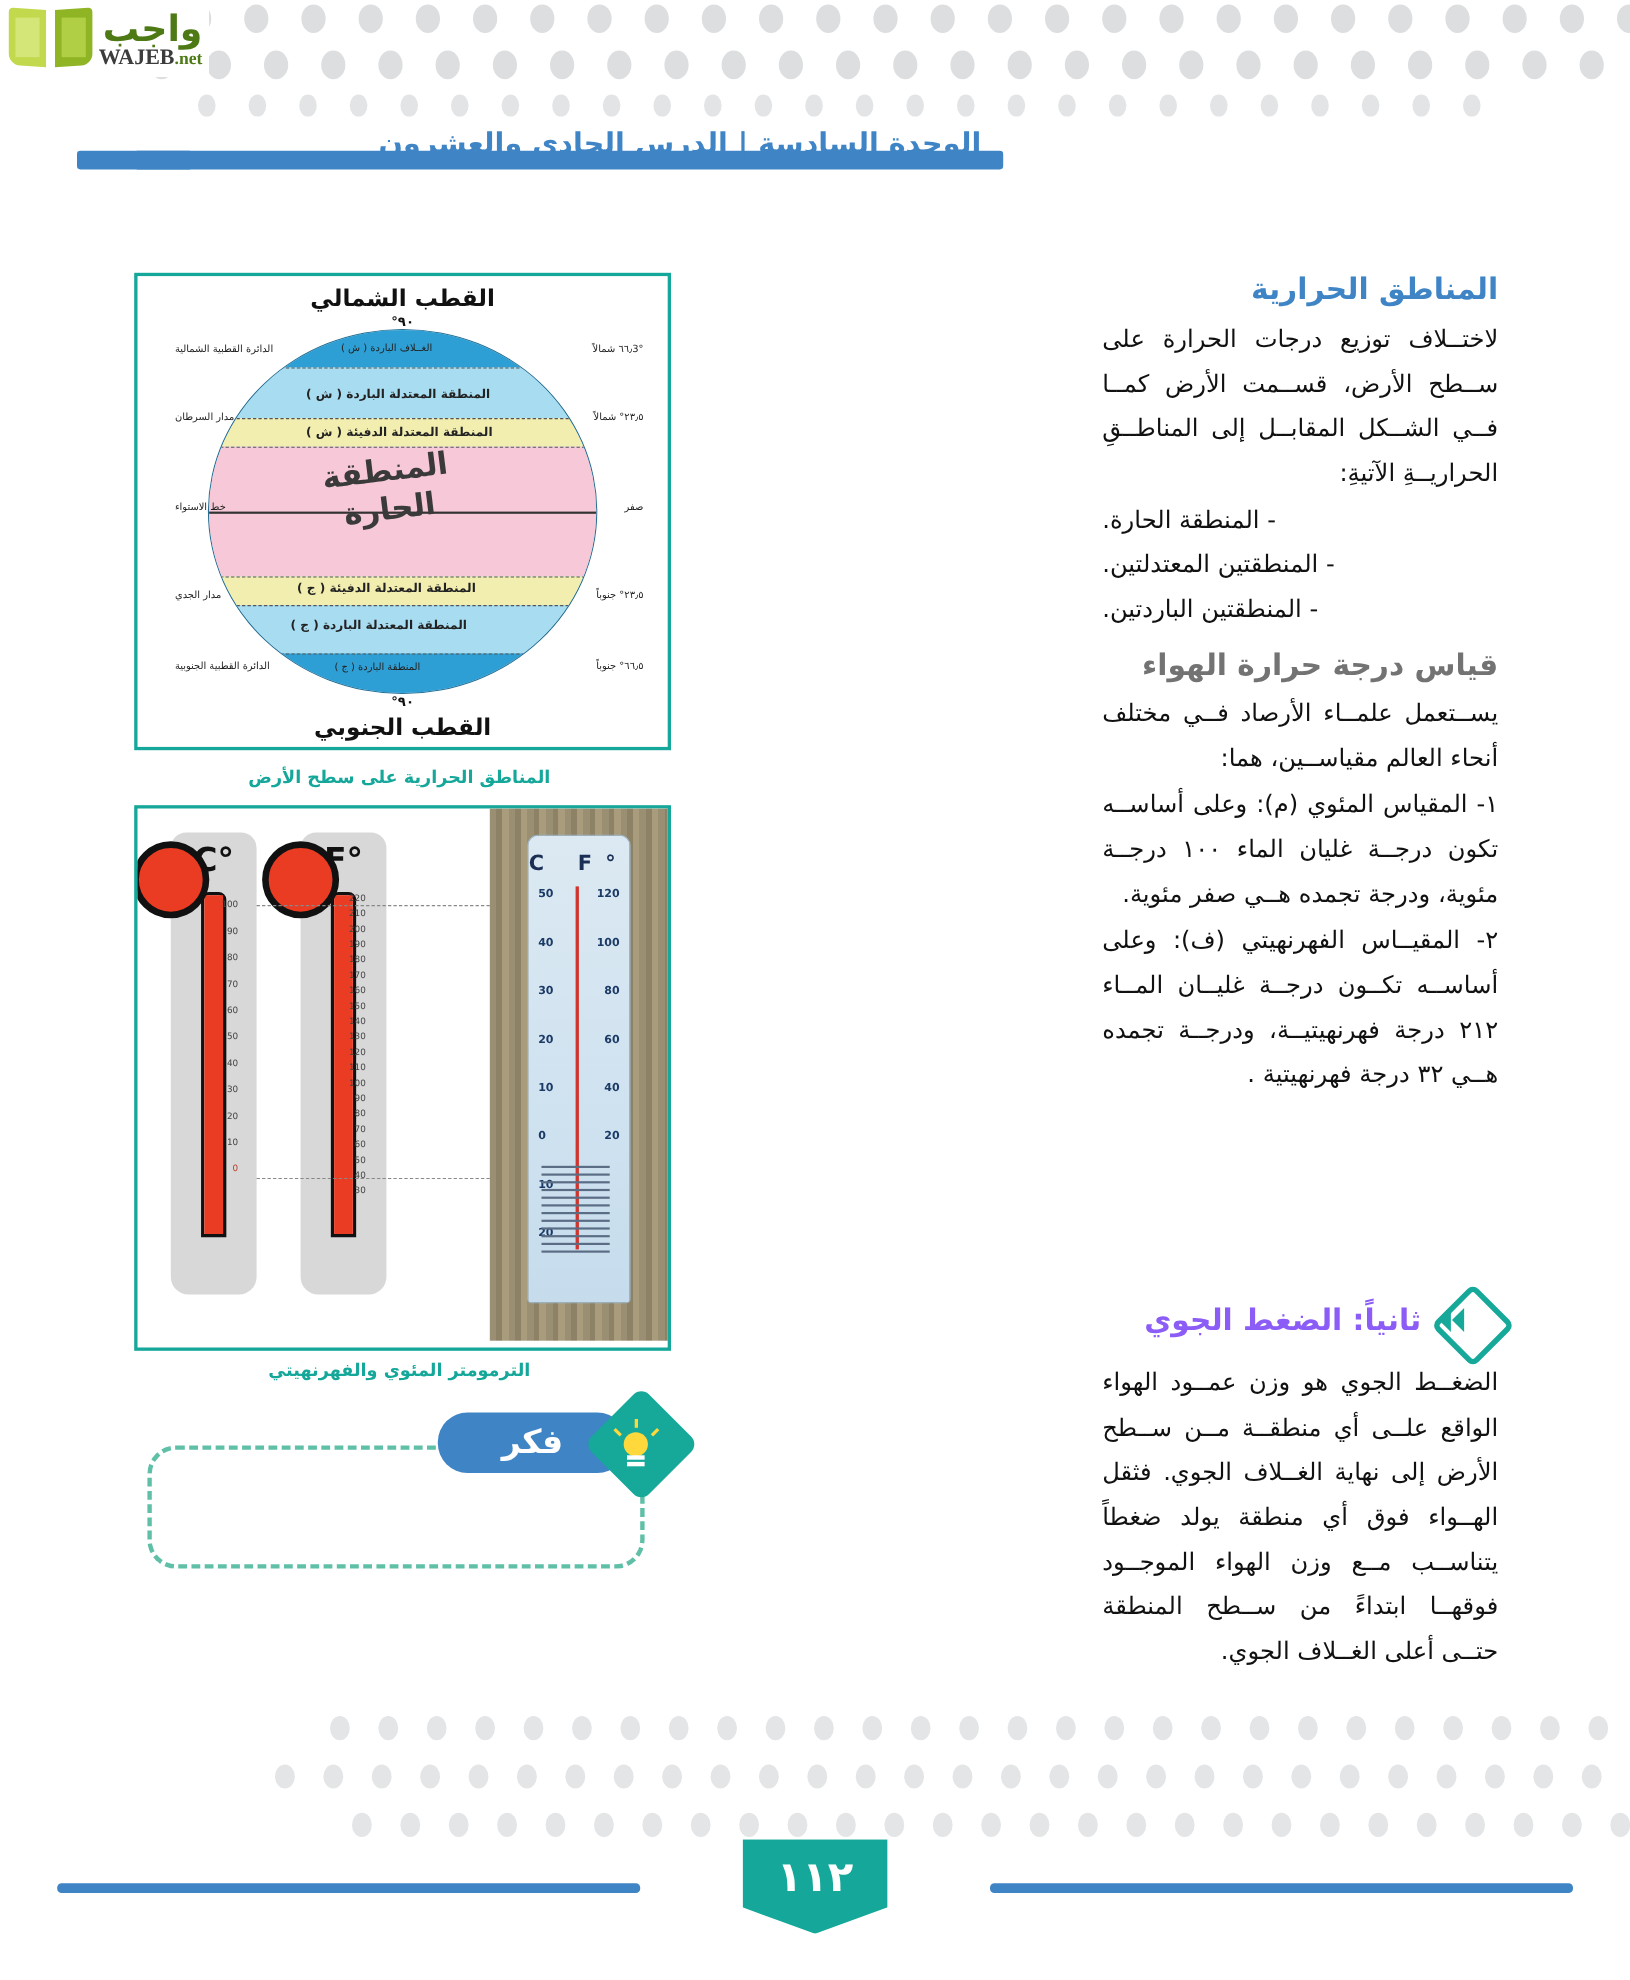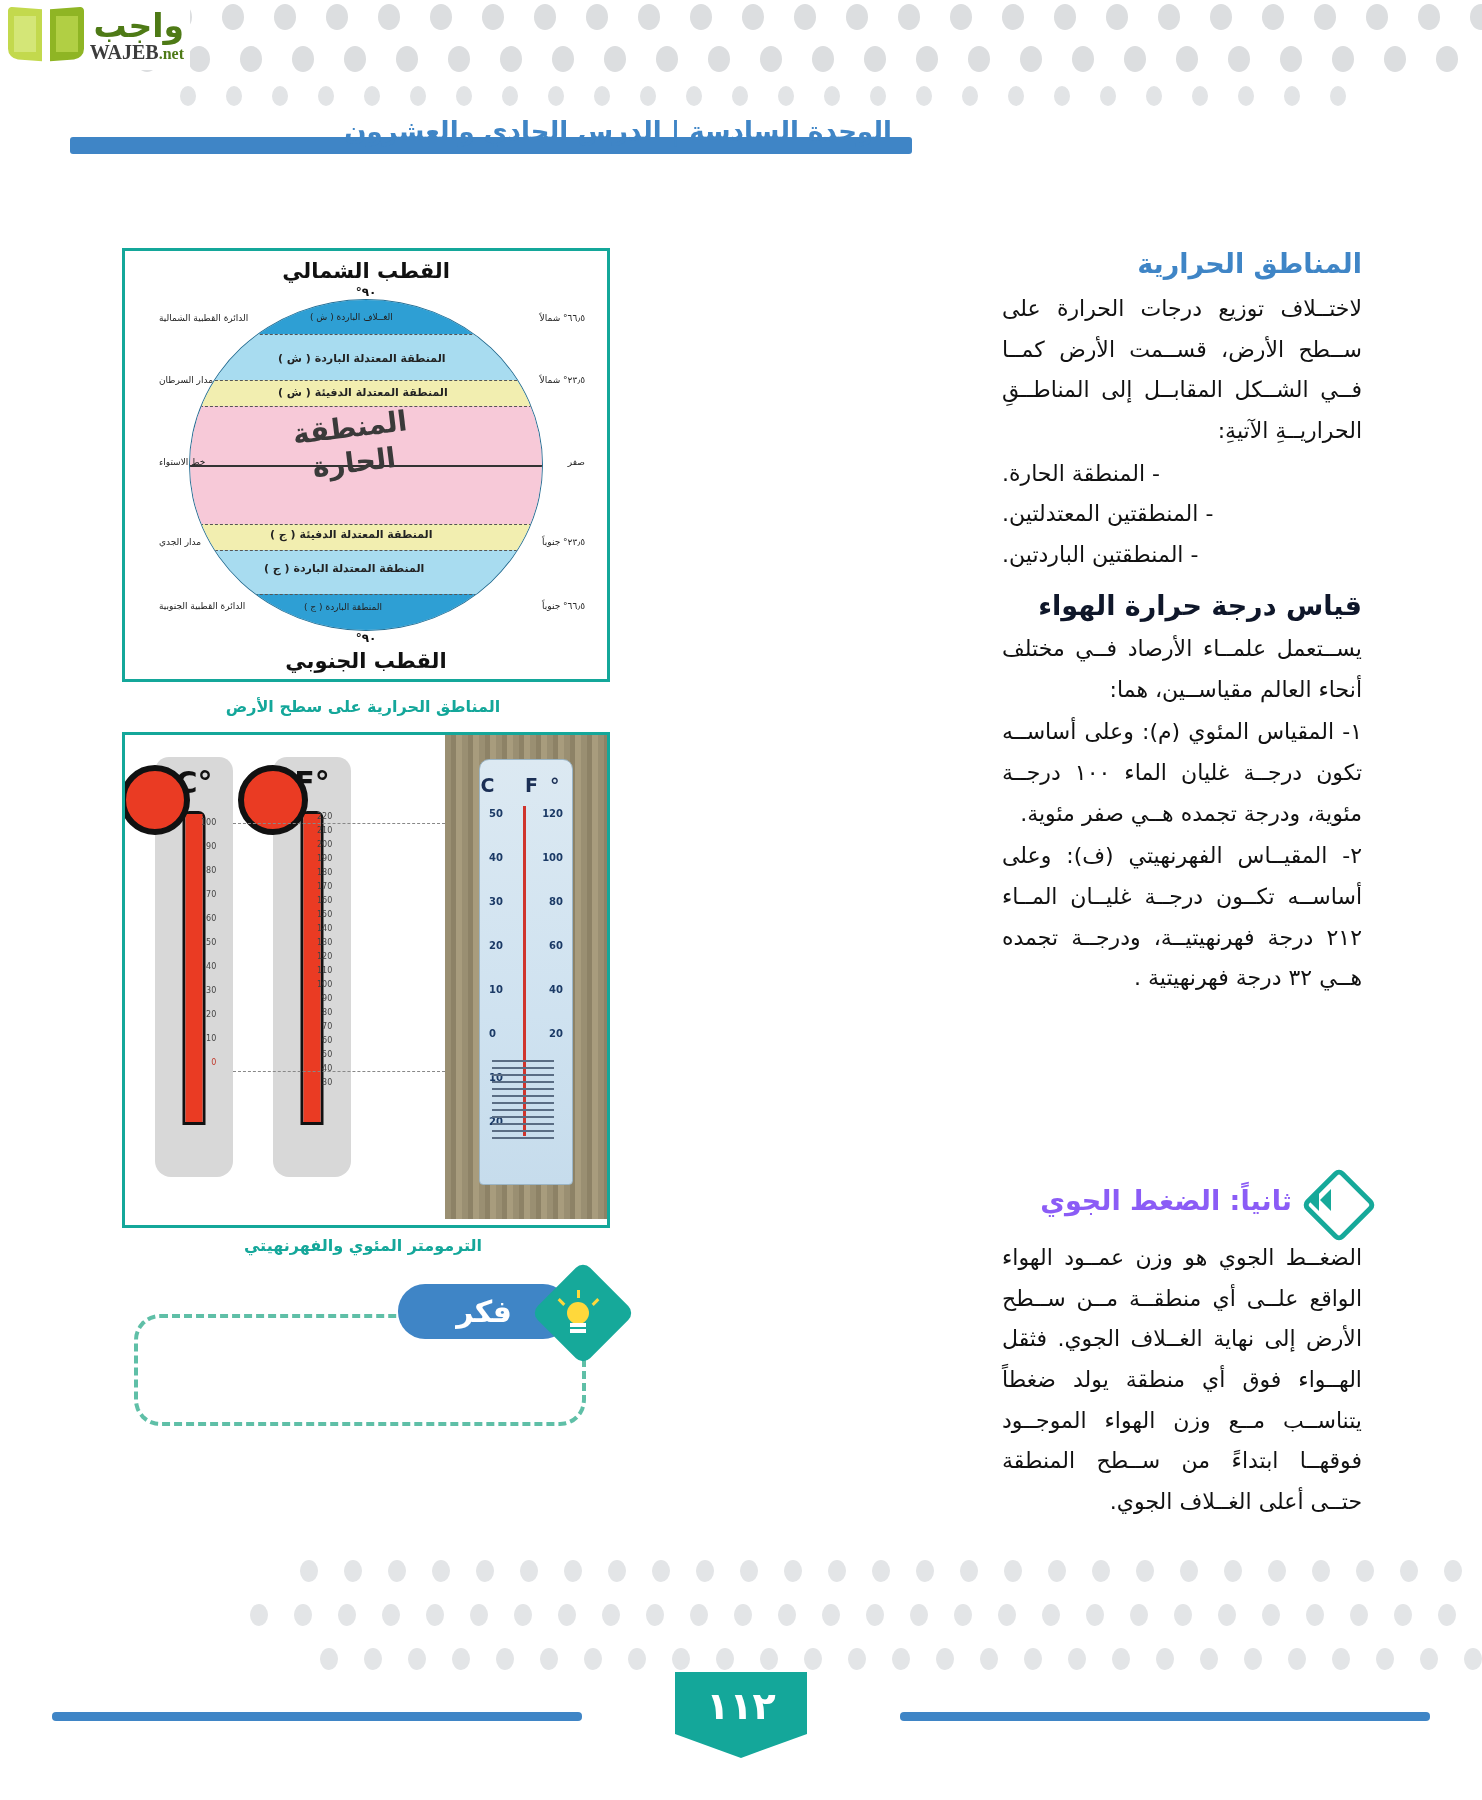--- a/index.html
+++ b/index.html
@@ -91,21 +91,21 @@
   .bulb .g{position:absolute;left:9px;top:6px;width:22px;height:22px;border-radius:50%;background:#ffd83b;}
   .bulb .base{position:absolute;left:12px;top:27px;width:16px;height:4px;background:#fff;}
   .bulb .base2{position:absolute;left:12px;top:33px;width:16px;height:4px;background:#fff;}
   .ray{position:absolute;width:3px;height:8px;background:#ffd83b;}
   .think-q{position:absolute;left:22px;top:70px;width:424px;text-align:center;direction:rtl;
     font-size:16px;font-weight:bold;color:#4e7fb2;line-height:1.75;}
 
   
   .col{position:absolute;right:120px;top:248px;width:360px;direction:rtl;text-align:justify;}
   h2.sec{font-size:27px;font-weight:bold;color:#3f85c6;margin:0 0 10px 0;text-align:right;}
-  h2.sec2{font-size:27px;font-weight:bold;color:#0f172a;margin:14px 0 8px 0;text-align:right;}
+  h2.sec2{font-size:27px;font-weight:bold;color:#737373;margin:14px 0 8px 0;text-align:right;}
   .p{font-size:22px;color:#111;line-height:1.85;margin:0 0 2px 0;text-align:justify;text-align-last:right;}
   .p.just{text-align:justify;}
   .li{font-size:22px;color:#111;line-height:1.85;margin:0;text-align:left;}
   .teal-head{position:absolute;right:120px;top:1172px;width:360px;direction:rtl;display:flex;align-items:center;justify-content:flex-start;gap:14px;}
   .teal-head .ttl{font-size:27px;font-weight:bold;color:#8b5cf6;}
   .dia-ic{position:relative;width:56px;height:56px;flex:0 0 56px;}
   .dia-ic .outer{position:absolute;left:6px;top:6px;width:44px;height:44px;border:5px solid #16a99a;transform:rotate(45deg);border-radius:7px;}
   .dia-ic .chev{position:absolute;top:17px;width:0;height:0;border-top:11px solid transparent;border-bottom:11px solid transparent;}
   .dia-ic .chev.a{left:2px;border-right:11px solid #16a99a;}
   .dia-ic .chev.b{left:14px;border-right:11px solid #16a99a;}
@@ -256,21 +256,21 @@
     <div class="glabel" style="left:120px;top:12px;">الغــلاف الباردة ( ش )</div>
     <div class="glabel lg" style="left:88px;top:52px;">المنطقة المعتدلة الباردة ( ش )</div>
     <div class="glabel lg" style="left:88px;top:86px;">المنطقة المعتدلة الدفيئة ( ش )</div>
     <div class="glabel lg" style="left:80px;top:228px;">المنطقة المعتدلة الدفيئة ( ج )</div>
     <div class="glabel lg" style="left:74px;top:262px;">المنطقة المعتدلة الباردة ( ج )</div>
     <div class="glabel" style="left:114px;top:302px;">المنطقة الباردة ( ج )</div>
     <div class="hotword">المنطقة<br>الحارة</div>
   </div>
 
   <div class="glabel" style="left:34px;top:62px;">الدائرة القطبية الشمالية</div>
-  <div class="glabel" style="right:22px;top:62px;">٦٦٫٥° شمالاً</div>
+  <div class="glabel" style="right:22px;top:62px;">٦٦٫3° شمالاً</div>
   <div class="glabel" style="left:34px;top:124px;">مدار السرطان</div>
   <div class="glabel" style="right:22px;top:124px;">٢٣٫٥° شمالاً</div>
   <div class="glabel" style="left:34px;top:206px;">خط الاستواء</div>
   <div class="glabel" style="right:22px;top:206px;">صفر</div>
   <div class="glabel" style="left:34px;top:286px;">مدار الجدي</div>
   <div class="glabel" style="right:22px;top:286px;">٢٣٫٥° جنوباً</div>
   <div class="glabel" style="left:34px;top:350px;">الدائرة القطبية الجنوبية</div>
   <div class="glabel" style="right:22px;top:350px;">٦٦٫٥° جنوباً</div>
 
   <div class="polecap" style="bottom:6px;">القطب الجنوبي</div>

